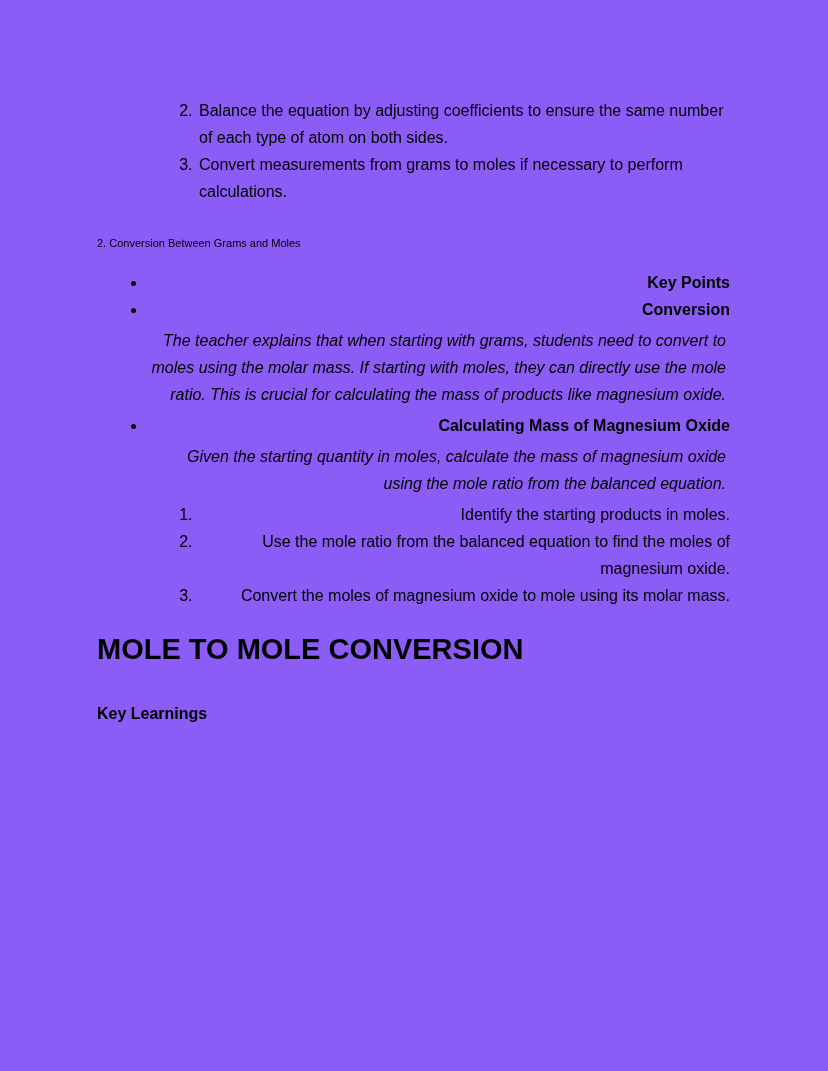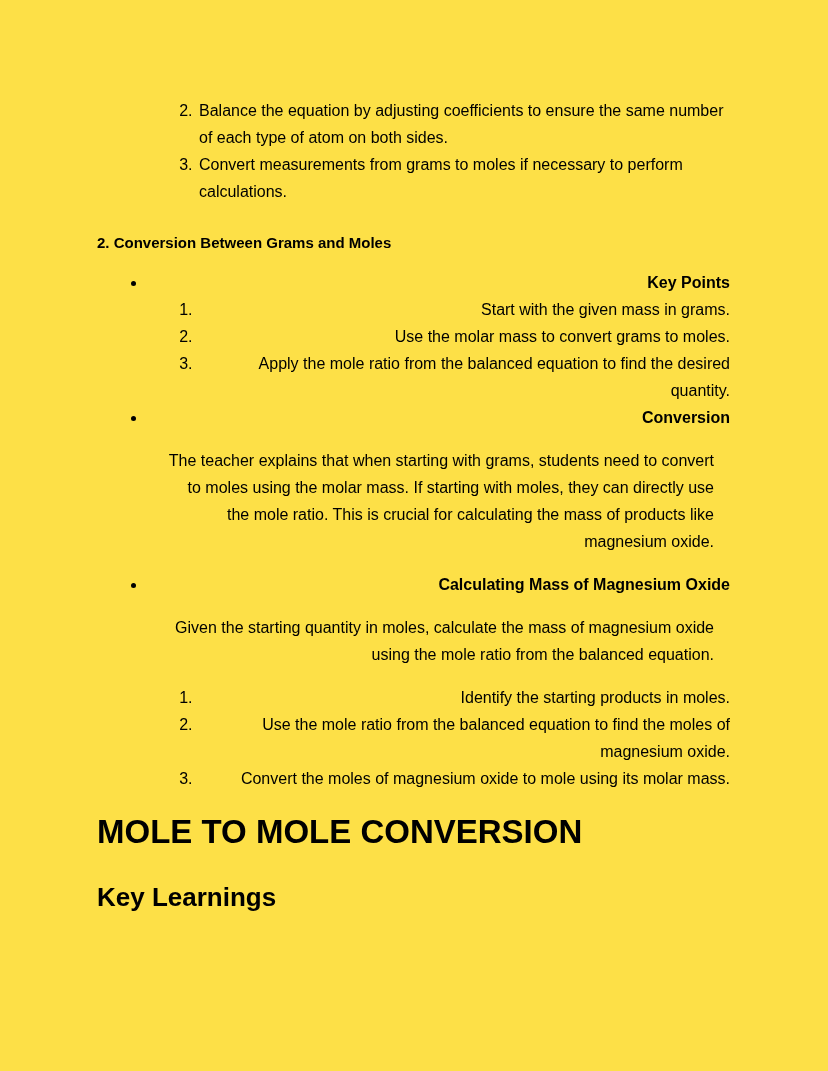--- a/index.html
+++ b/index.html
@@ -5,21 +5,21 @@
   html, body {
     margin: 0;
     padding: 0;
     background: #ffffff;
   }
   .page {
     position: relative;
     width: 828px;
     height: 1071px;
     box-sizing: border-box;
-    background: #fde047;
+    background: #8b5cf6;
     color: #000000;
     font-family: "Liberation Sans", sans-serif;
     padding: 97px 98px 0 97px;
     overflow: hidden;
   }
   .body-text {
     font-size: 16px;
     line-height: 27px;
   }
   .b {
@@ -27,54 +27,55 @@
   }
   ol.top-list {
     margin: 0;
     padding-left: 100px;
     list-style: decimal;
   }
   ol.top-list > li {
     padding-left: 2px;
   }
   .section-heading {
-    font-size: 15px;
+    font-size: 11px;
     line-height: 20px;
-    font-weight: bold;
+    font-weight: normal;
     margin: 28px 0 16px 0;
   }
   ul.bullet-list {
     margin: 6px 0 0 0;
     padding-left: 50px;
     list-style: disc;
     text-align: right;
   }
   ul.bullet-list > li {
     padding-left: 0;
   }
   ol.nested {
     margin: 0;
     padding-left: 50px;
     list-style: decimal;
   }
   ol.nested > li {
     padding-left: 2px;
   }
   .para {
-    margin: 16px;
+    margin: 4px;
+    font-style: italic;
   }
   .main-heading {
-    font-size: 33px;
+    font-size: 29px;
     line-height: 36px;
     font-weight: bold;
     margin: 22px 0 0 0;
     letter-spacing: 0px;
   }
   .sub-heading {
-    font-size: 26px;
+    font-size: 16px;
     line-height: 26px;
     font-weight: bold;
     margin: 34px 0 0 0;
   }
 </style>
 </head>
 <body>
 
 <div class="page">
 
@@ -84,25 +85,20 @@
       <li>Balance the equation by adjusting coefficients to ensure the same number of each type of atom on both sides.</li>
       <li>Convert measurements from grams to moles if necessary to perform calculations.</li>
     </ol>
 
     <div class="section-heading">2. Conversion Between Grams and Moles</div>
 
     <ul class="bullet-list">
 
       <li>
         <span class="b">Key Points</span>
-        <ol class="nested">
-          <li>Start with the given mass in grams.</li>
-          <li>Use the molar mass to convert grams to moles.</li>
-          <li>Apply the mole ratio from the balanced equation to find the desired quantity.</li>
-        </ol>
       </li>
 
       <li>
         <span class="b">Conversion</span>
         <div class="para">The teacher explains that when starting with grams, students need to convert to moles using the molar mass. If starting with moles, they can directly use the mole ratio. This is crucial for calculating the mass of products like magnesium oxide.</div>
       </li>
 
       <li>
         <span class="b">Calculating Mass of Magnesium Oxide</span>
         <div class="para">Given the starting quantity in moles, calculate the mass of magnesium oxide using the mole ratio from the balanced equation.</div>

